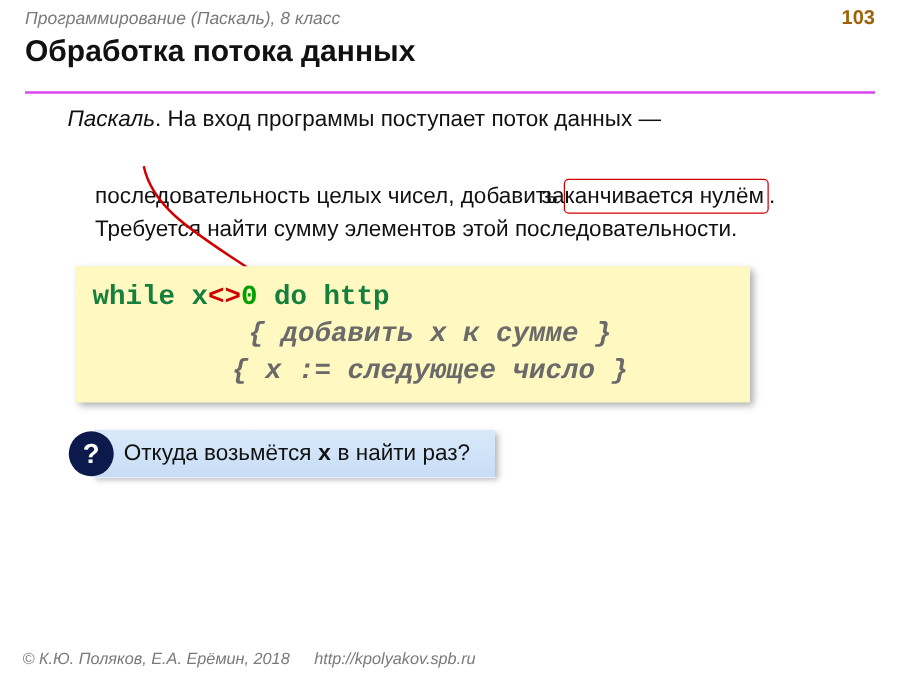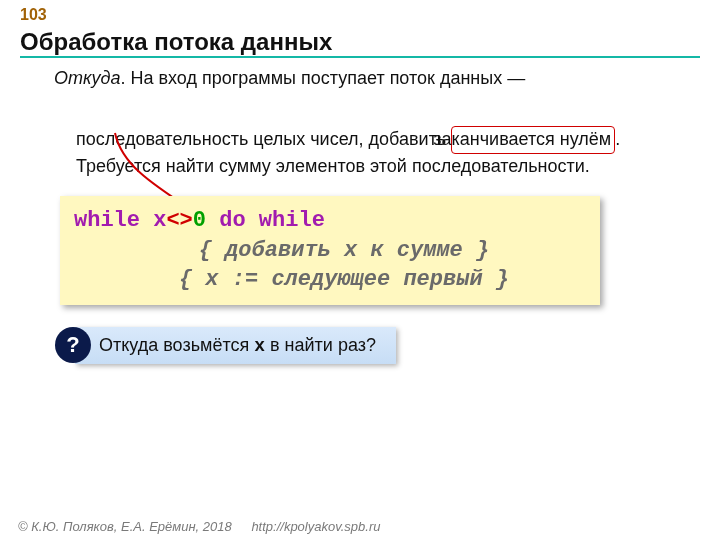--- a/index.html
+++ b/index.html
@@ -12,22 +12,22 @@
   }
   .header-bar {
     padding: 6px 20px 2px 20px;
     display: flex; justify-content: space-between;
     font-style: italic; color: #7a7a7a; font-size: 14px;
   }
   .page-num { font-style: normal; font-weight: bold; color: #a16207; font-size: 16px; }
   .title {
     margin: 2px 20px 0 20px;
     font-size: 24px; font-weight: bold; color: #111;
-    border-bottom: 2px solid #14b8a6;
-    padding-bottom: 0;
+    border-bottom: 2px solid #d946ef;
+    padding-bottom: 17px;
   }
   .task {
     margin: 8px 50px 0 28px;
     font-size: 18px; color: #111; line-height: 1.35;
     text-indent: -22px; padding-left: 48px;
     position: relative;
   }
   .task .lead { font-style: italic; }
   .highlight {
     border: 1.5px solid #d00000;
@@ -41,21 +41,21 @@
     position: relative;
     margin: 18px 0 0 60px;
     width: 540px;
     background: #fff8c0;
     box-shadow: 3px 3px 6px rgba(0,0,0,0.35);
     padding: 10px 14px 10px 14px;
     font-family: "Courier New", monospace;
     font-size: 22px; font-weight: bold;
     line-height: 1.35;
   }
-  .code-block .kw { color: #a21caf; }
+  .code-block .kw { color: #15803d; }
   .code-block .num { color: #00a000; font-weight: bold; }
   .code-block .op  { color: #d00000; font-weight: bold; }
   .code-block .cmt { color: #6a6a6a; font-style: italic; font-weight: bold; }
   .code-block .indent { padding-left: 28px; display: block; text-align: center; }
 
   .connector {
     position: absolute;
     left: 105px; top: 131px;
     width: 140px; height: 110px;
     pointer-events: none;
@@ -91,39 +91,40 @@
   .footer {
     position: absolute; bottom: 6px; left: 18px;
     font-style: italic; color: #7a7a7a; font-size: 13px; margin-top: 32px;
   }
   .footer a { color: #7a7a7a; text-decoration: none; margin-left: 16px; }
 </style>
 </head>
 <body>
 
 <div class="header-bar">
+  <span>Программирование (Паскаль), 8 класс</span>
   <span class="page-num">103</span>
 </div>
 
 <h1 class="title">Обработка потока данных</h1>
 
 <p class="task">
-  <span class="lead">Откуда</span><span>. На вход программы поступает поток данных — последовательность целых чисел, добавить </span><span class="highlight">заканчивается нулём</span><span>. Требуется найти сумму элементов этой последовательности.</span>
+  <span class="lead">Паскаль</span><span>. На вход программы поступает поток данных — последовательность целых чисел, добавить </span><span class="highlight">заканчивается нулём</span><span>. Требуется найти сумму элементов этой последовательности.</span>
 </p>
 
 <svg class="connector" viewBox="0 0 140 110">
   <path d="M 10 2 C 18 40, 60 60, 112 96" stroke="#d00000" stroke-width="2" fill="none"></path>
 </svg>
 
 <div class="code-block">
   <div>
-    <span class="kw">while x</span><span class="op">&lt;&gt;</span><span class="num">0</span><span class="kw"> do while</span>
+    <span class="kw">while x</span><span class="op">&lt;&gt;</span><span class="num">0</span><span class="kw"> do http</span>
   </div>
   <span class="indent cmt">{ добавить x к сумме }</span>
-  <span class="indent cmt">{ x := следующее первый }</span>
+  <span class="indent cmt">{ x := следующее число }</span>
 </div>
 
 <div class="question-row">
   <div class="qmark">?</div>
   <div class="question-box">
     <span>Откуда возьмётся </span><code>x</code><span> в найти раз?</span>
   </div>
 </div>
 
 <div class="footer">

